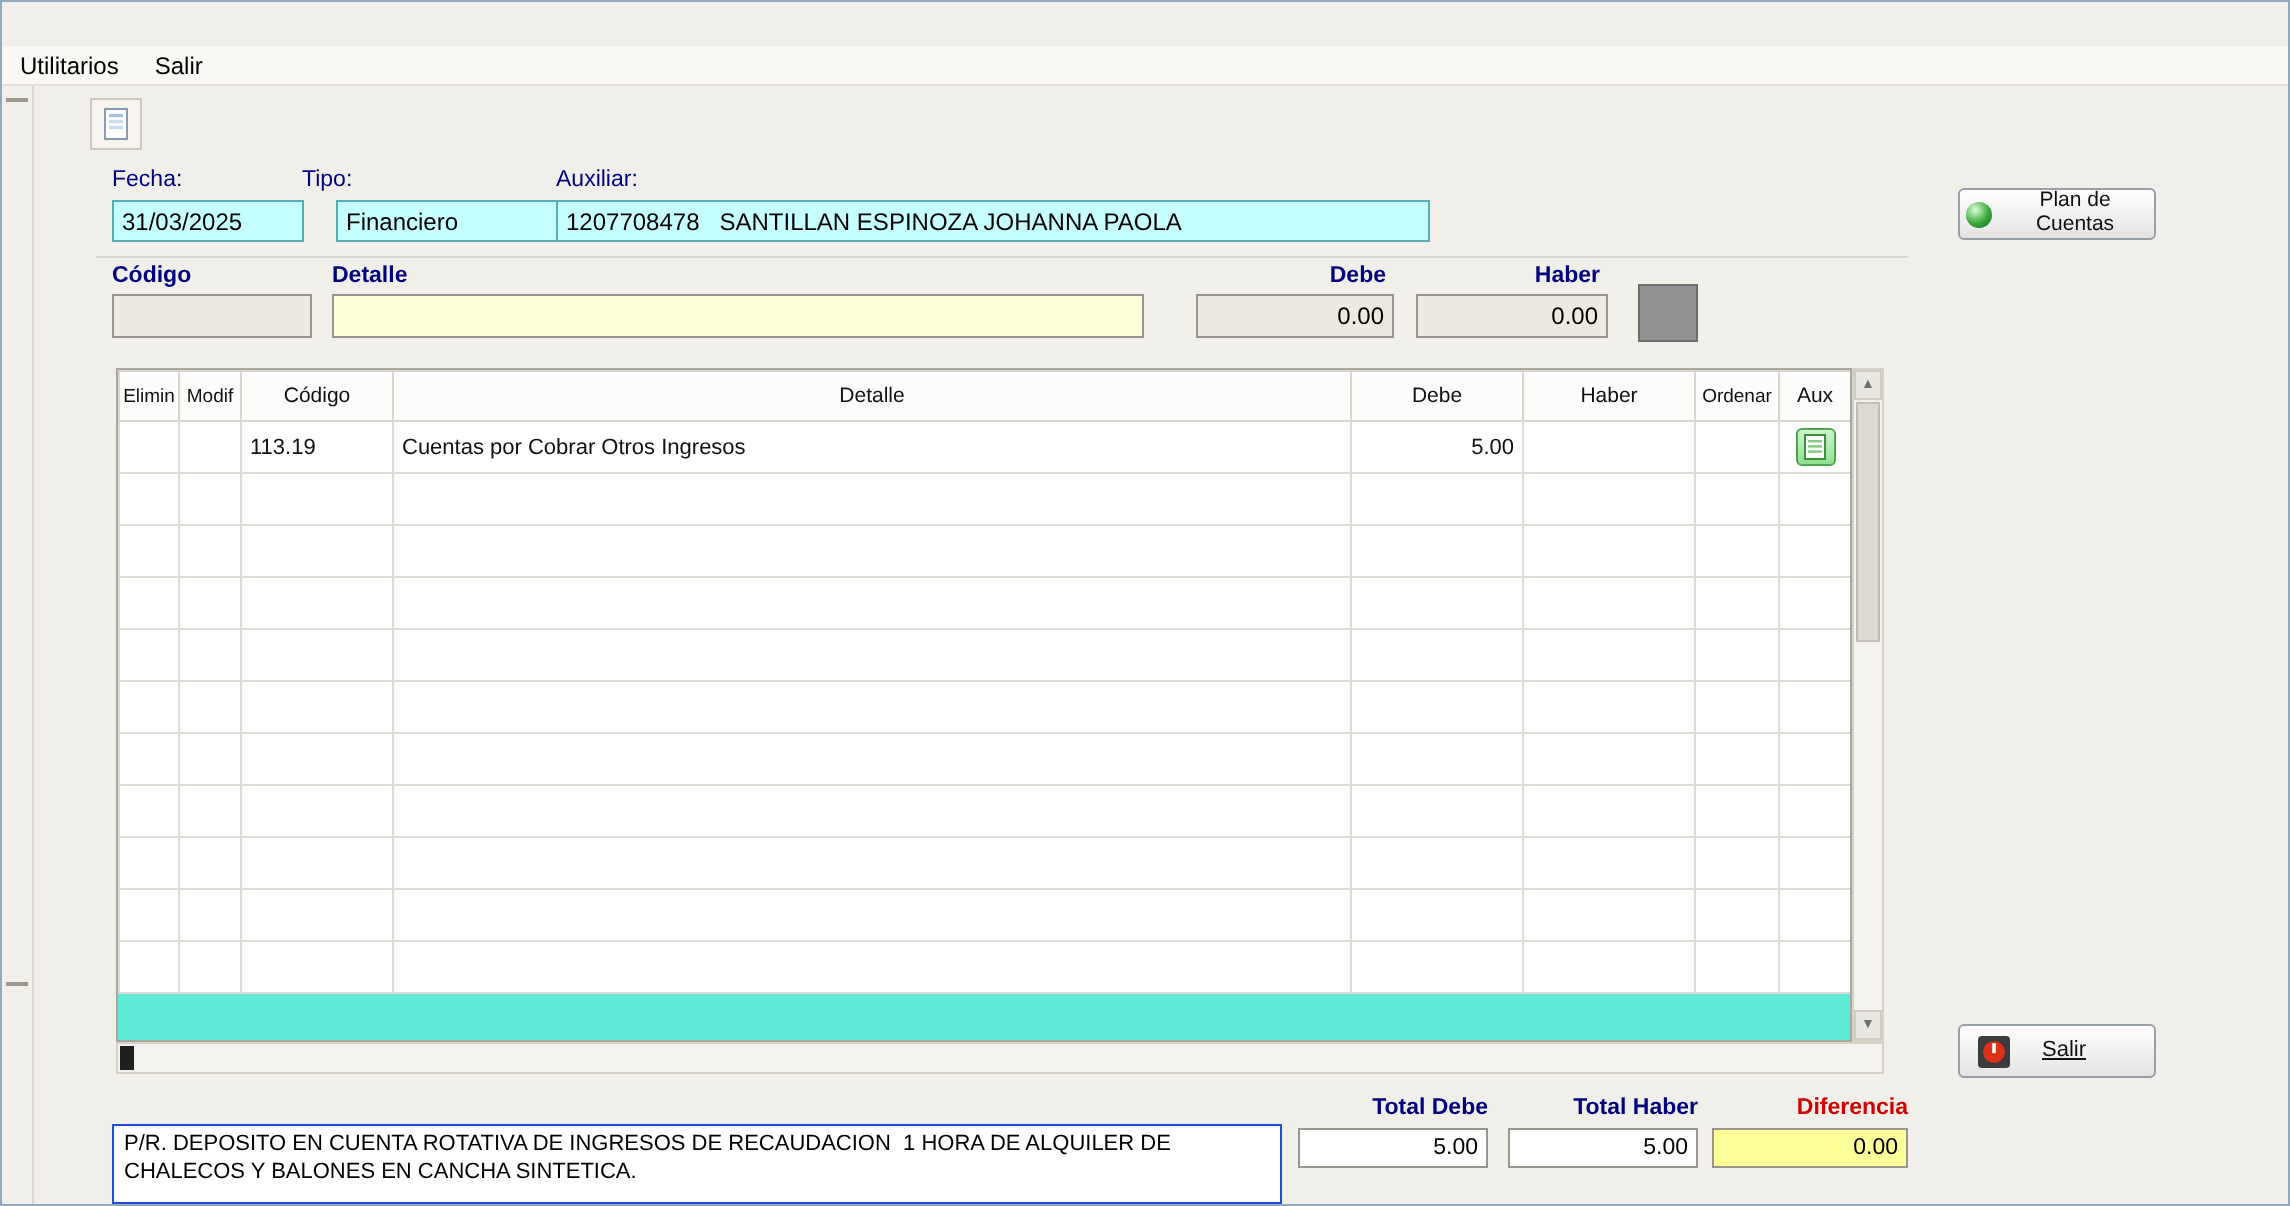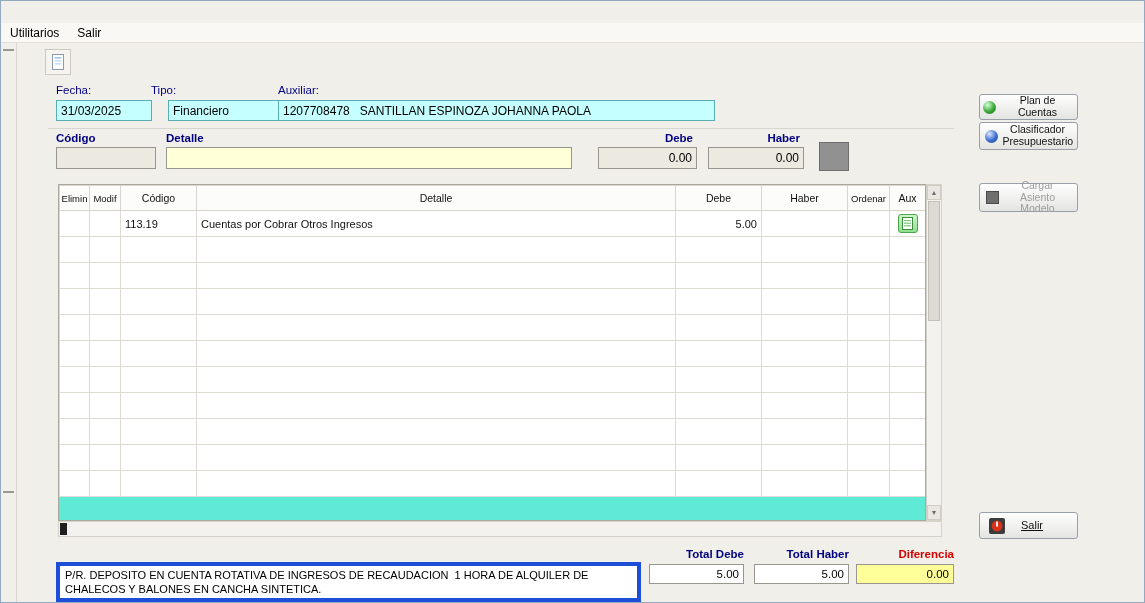--- a/index.html
+++ b/index.html
@@ -64,21 +64,21 @@
   .vscroll .arr { position:absolute; left:0; width:14px; height:15px; font-size:7px; color:#6f6f6f;
     display:flex; align-items:center; justify-content:center; background:#e9e7e1; border:1px solid #cfccc4; }
   .arr.up { top:0; } .arr.down { bottom:0; }
   .vthumb { position:absolute; left:1px; top:16px; width:12px; height:120px; background:#dcdad3; border:1px solid #c2bfb7; }
   .hscroll { position:absolute; left:57px; top:520px; width:884px; height:16px;
     background:#f3f2ee; border:1px solid #d5d2ca; }
   .hthumb { position:absolute; left:1px; top:1px; width:7px; height:12px; background:#1f1f1f; }
 
   
   .glosa-box { position:absolute; left:55px; top:561px; width:585px; height:40px; background:#fff;
-    border:4px solid #1d4ed8; font-size:11px; padding:2px 5px; line-height:1.3;
+    border:1px solid #1d4ed8; font-size:11px; padding:2px 5px; line-height:1.3;
     overflow:hidden; white-space:pre-wrap; }
   .tot { top:563px; height:20px; font-size:11.5px; }
 
   
   .side-btn { position:absolute; left:978px; width:99px; border:1px solid #989fa8; border-radius:3px;
     background:linear-gradient(#fefefe,#e4e4e2); display:flex; align-items:center; justify-content:center;
     gap:5px; font-size:10.5px; cursor:pointer; line-height:1.12; text-align:center; color:#111; padding:2px 3px; }
   .side-btn.disabled { color:#9d9d9d; }
   .sphere { width:13px; height:13px; border-radius:50%; flex:0 0 auto; }
   .sphere.green { background:radial-gradient(circle at 35% 30%,#d8ffd8,#3aa83a 55%,#157015); }
@@ -299,29 +299,21 @@
 
   <input class="tb num tot" style="left: 648px; width: 95px;" value="5.00">
   <input class="tb num tot" style="left: 753px; width: 95px;" value="5.00">
   <input class="tb num tot" style="left: 855px; width: 98px; background: rgb(255, 255, 153);" value="0.00">
 
   <button class="side-btn" style="top:93px; height:26px;">
     <span class="sphere green"></span>
     <span>Plan de Cuentas</span>
   </button>
 
-  <button class="side-btn" style="top:121px; height:28px;">
-    <span class="sphere blue"></span>
-    <span style="width:70px;">Clasificador Presupuestario</span>
-  </button>
-
-  <button class="side-btn disabled" style="top:182px; height:29px;">
-    <span class="gray-sq"></span>
-    <span style="width:68px;">Cargar Asiento Modelo</span>
-  </button>
+
 
   <button class="side-btn" style="top:511px; height:27px; justify-content:flex-start; padding-left:9px; gap:16px;">
     <span style="display:inline-flex;">
       <svg width="16" height="16" viewBox="0 0 16 16">
         <rect width="16" height="16" rx="2" fill="#3c3c3c"></rect>
         <circle cx="8" cy="8" r="5.4" fill="#dd3018"></circle>
         <rect x="7.1" y="3.6" width="1.8" height="5" fill="#ffffff"></rect>
       </svg>
     </span>
     <span class="salir-label">Salir</span>

